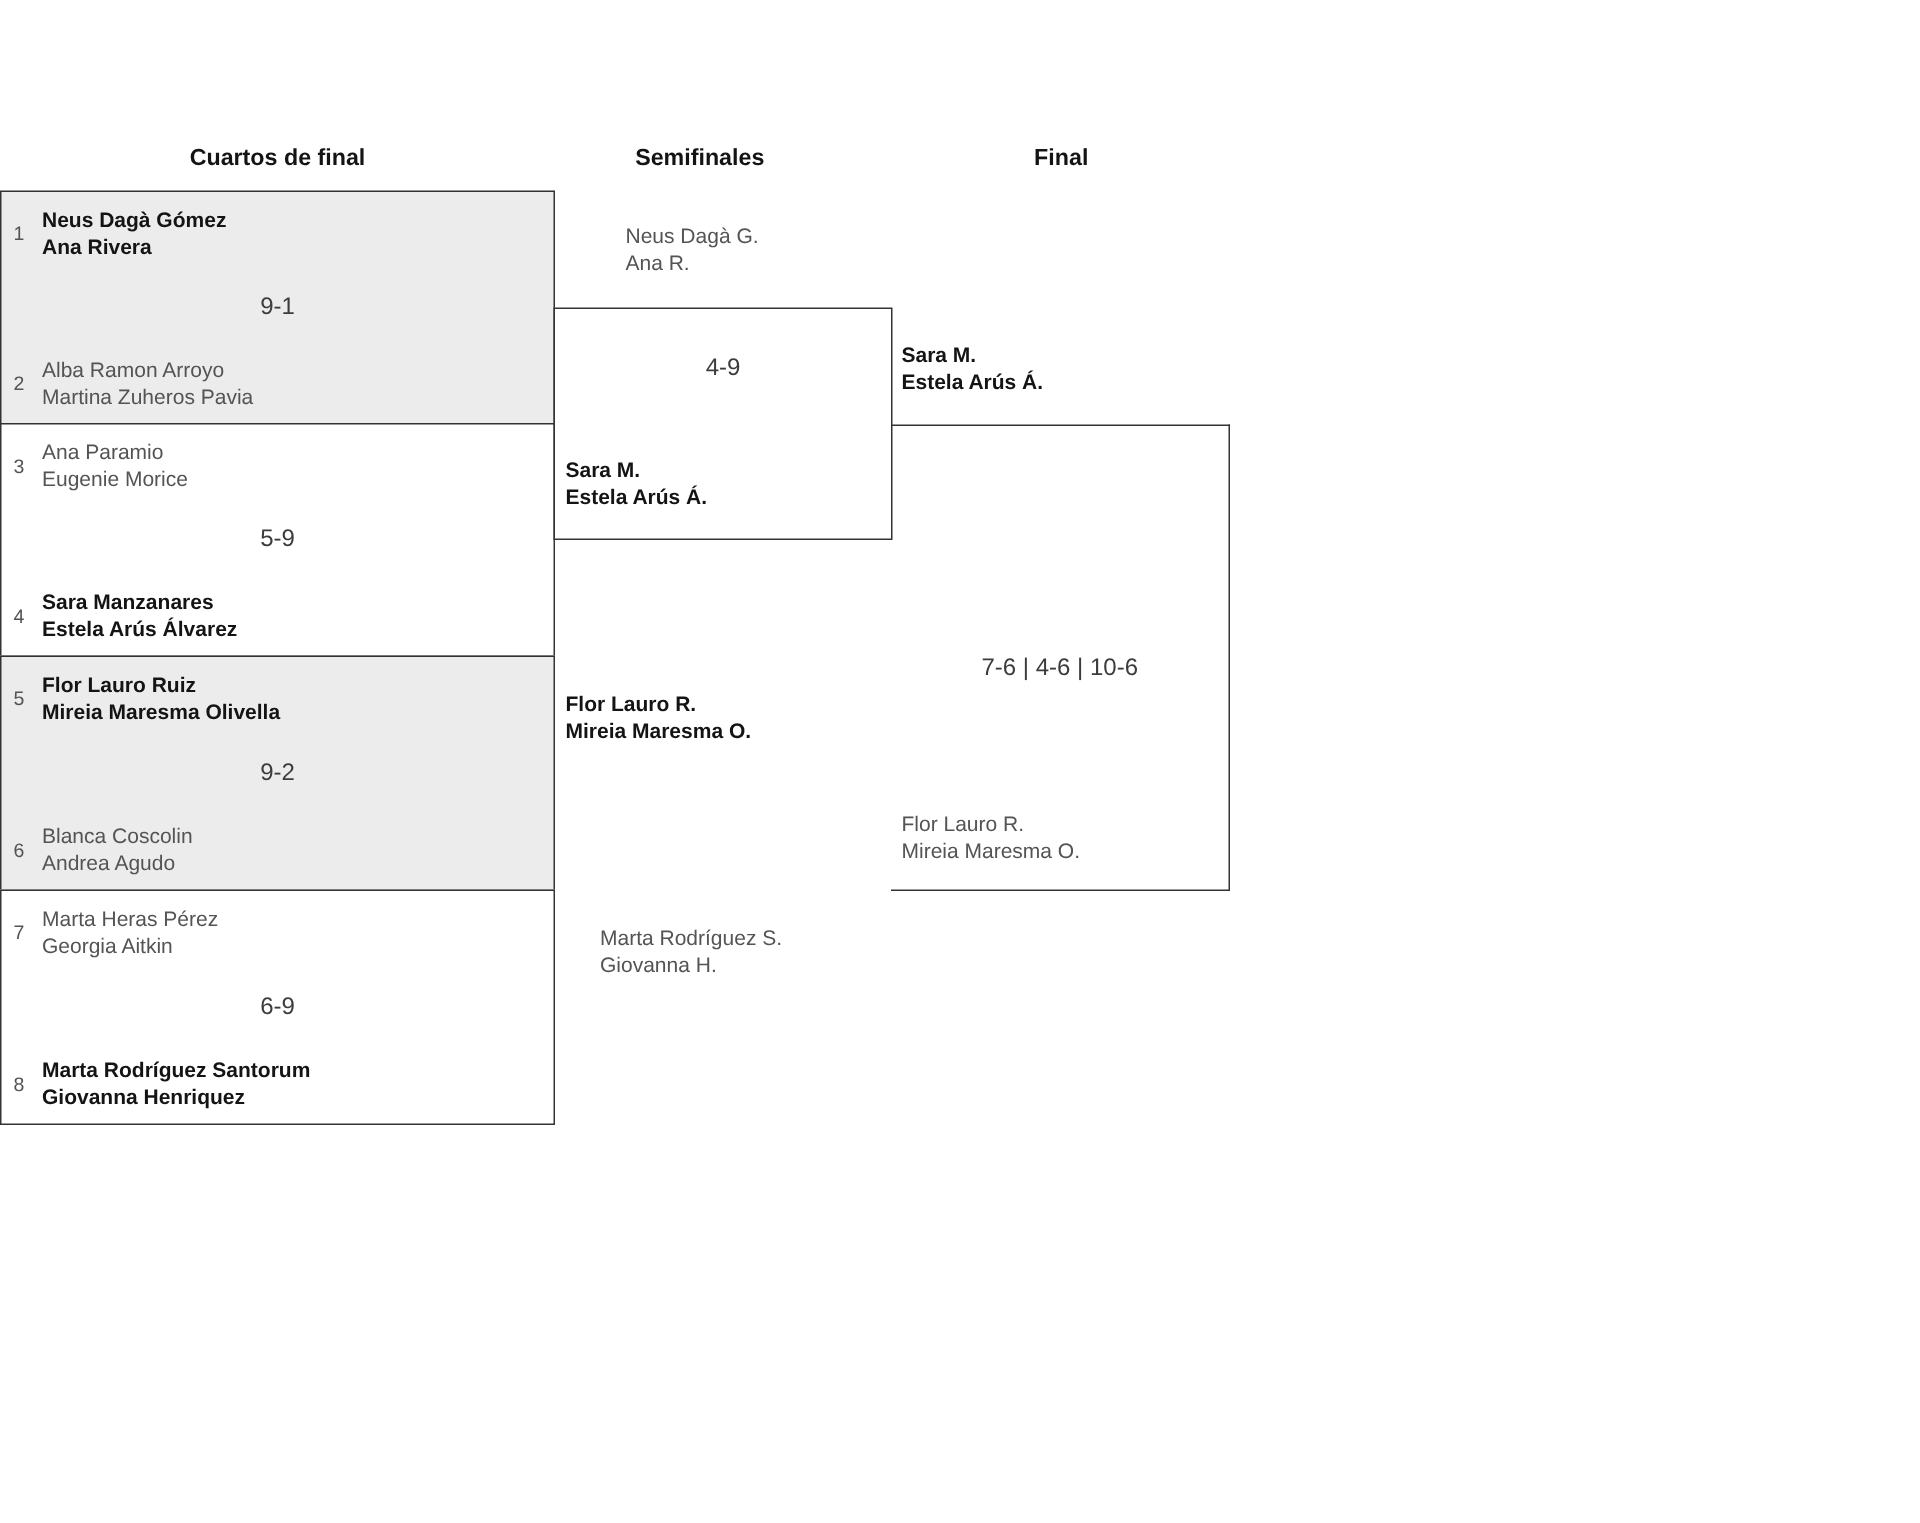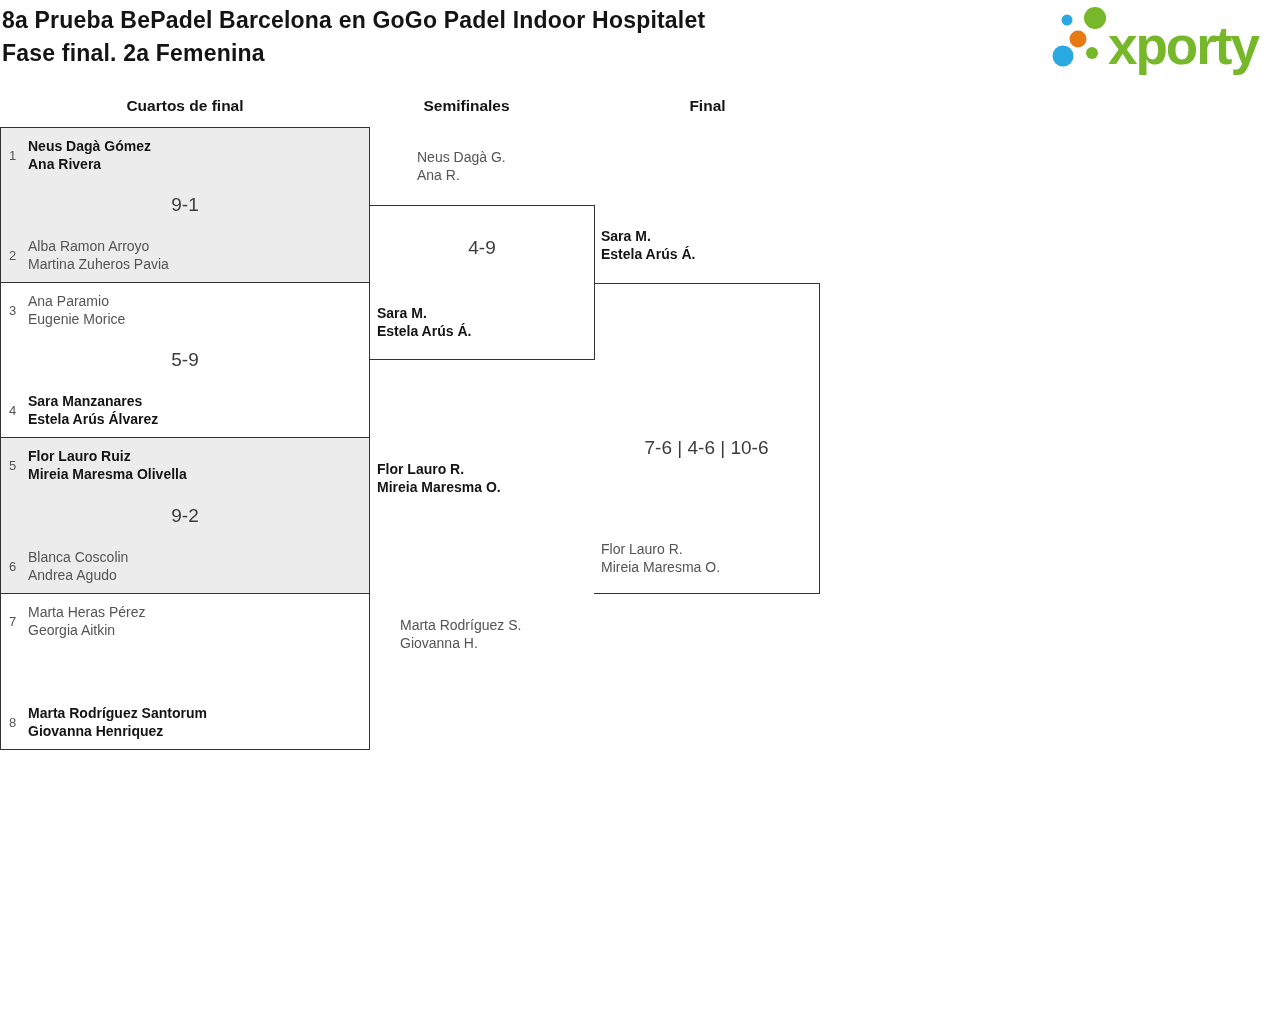--- a/index.html
+++ b/index.html
@@ -19,51 +19,37 @@
   .card { position:absolute; left:0; width:370px; border:1px solid #333333; box-sizing:border-box; background:#ffffff; }
   .card.gray { background:#ececec; }
   .trow { position:absolute; left:8px; right:8px; display:flex; align-items:center; gap:5px; }
   .trow.t { top:9px; }
   .trow.b { bottom:9px; }
   .seed { flex:none; width:14px; font-size:13px; color:#545456; }
   .names { font-size:14px; line-height:18px; color:#545456; }
   .names.winner { font-weight:700; color:#141414; }
 
   
-  .score { position:absolute; left:0; right:0; text-align:center; font-size:19px; color:#3c3c3c; white-space:nowrap; }
+  .score { position:absolute; left:0; right:0; text-align:center; font-size:16px; color:#3c3c3c; white-space:nowrap; }
   .card .score { top:50%; transform:translateY(-50%); }
 
   
   .box { position:absolute; border:1px solid #333333; box-sizing:border-box; background:transparent;padding-left:36px; }
   .box.noleft { border-left:none; }
 
   
   .slot { position:absolute; font-size:14px; line-height:18px; color:#545456; white-space:nowrap; }
   .slot.winner { font-weight:700; color:#141414; }
 </style>
 </head>
 <body>
 
 <div class="page">
 
-  <div class="title">
-    <div>8a Prueba BePadel Barcelona en GoGo Padel Indoor Hospitalet</div>
-    <div>Fase final. 2a Femenina</div>
-  </div>
 
-  <a class="logo">
-    <svg class="logo-dots" width="62" height="64" viewBox="0 0 62 64">
-      <circle cx="22" cy="16" r="5.5" fill="#29a9e0"></circle>
-      <circle cx="50" cy="14" r="11" fill="#76b82a"></circle>
-      <circle cx="33" cy="35" r="8.5" fill="#e87a14"></circle>
-      <circle cx="18" cy="52" r="10.5" fill="#29a9e0"></circle>
-      <circle cx="47" cy="49" r="6" fill="#76b82a"></circle>
-    </svg>
-    <span class="wordmark">xporty</span>
-  </a>
 
   <div class="round-header" style="left:0; width:370px;">Cuartos de final</div>
   <div class="round-header" style="left:354px; width:225px;">Semifinales</div>
   <div class="round-header" style="left:595px; width:225px;">Final</div>
 
   <div class="card gray" style="top:127px; height:156px;">
     <div class="trow t">
       <span class="seed">1</span>
       <div class="names winner">
         <div>Neus Dagà Gómez</div>
@@ -117,20 +103,21 @@
   </div>
 
   <div class="card" style="top:593px; height:157px;">
     <div class="trow t">
       <span class="seed">7</span>
       <div class="names">
         <div>Marta Heras Pérez</div>
         <div>Georgia Aitkin</div>
       </div>
     </div>
+    <div class="score">6-9</div>
     <div class="trow b">
       <span class="seed">8</span>
       <div class="names winner">
         <div>Marta Rodríguez Santorum</div>
         <div>Giovanna Henriquez</div>
       </div>
     </div>
   </div>
 
   <div class="slot" style="left:377px; top:148px;margin-left:40px;">

